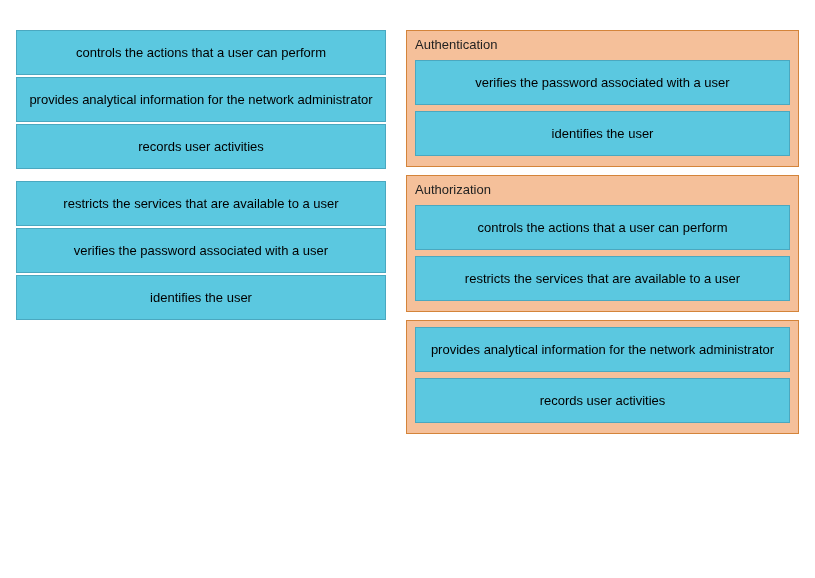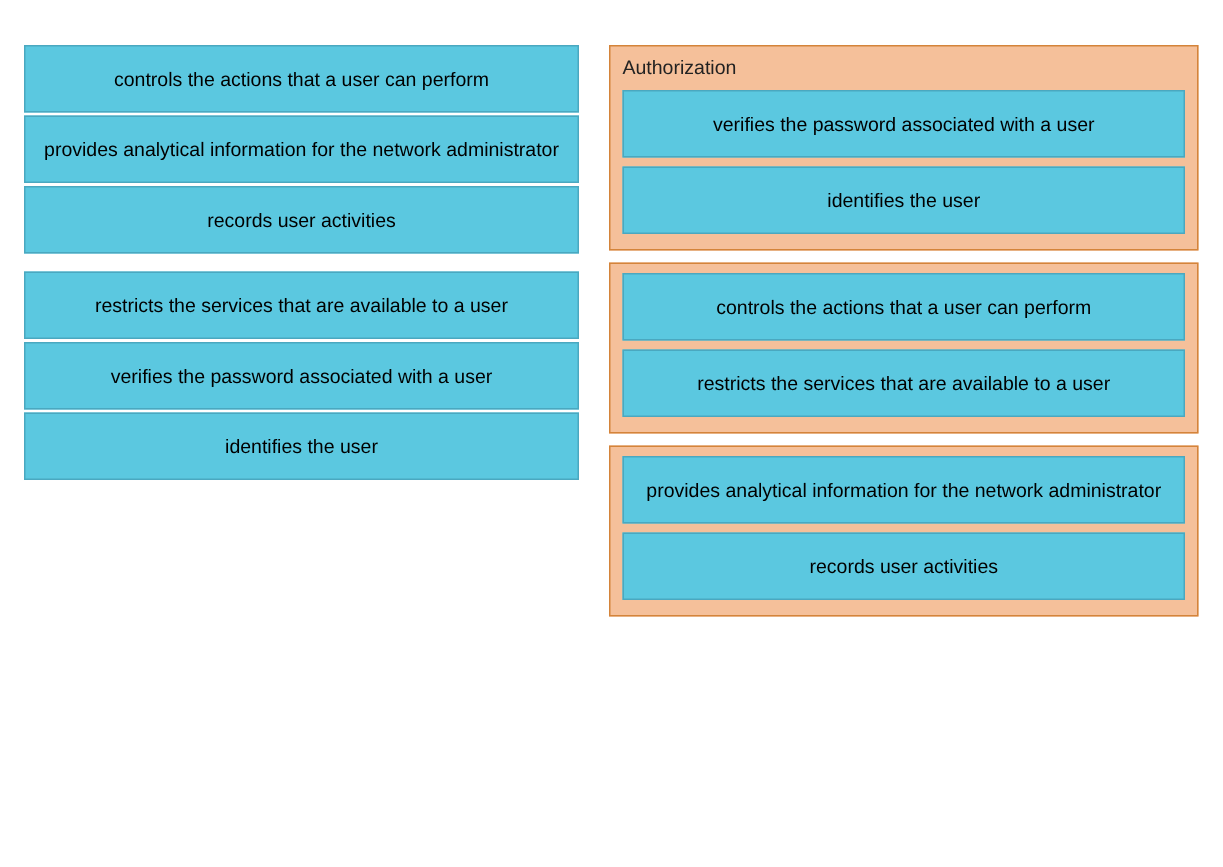--- a/index.html
+++ b/index.html
@@ -87,27 +87,28 @@
       <div class="left-item">provides analytical information for the network administrator</div>
       <div class="left-item">records user activities</div>
       <div class="left-spacer"></div>
       <div class="left-item">restricts the services that are available to a user</div>
       <div class="left-item">verifies the password associated with a user</div>
       <div class="left-item">identifies the user</div>
     </div>
 
   <div class="right-column">
   <div class="category-box">
-        <div class="category-title">Authorization</div>
+        <div class="category-title">Authentication</div>
         <div class="category-items">
           <div class="right-item">verifies the password associated with a user</div>
           <div class="right-item">identifies the user</div>
         </div>
       </div>
       <div class="category-box">
+        <div class="category-title">Authorization</div>
         <div class="category-items">
           <div class="right-item">controls the actions that a user can perform</div>
           <div class="right-item">restricts the services that are available to a user</div>
         </div>
       </div>
       <div class="category-box">
         <div class="category-items">
           <div class="right-item">provides analytical information for the network administrator</div>
           <div class="right-item">records user activities</div>
         </div>

